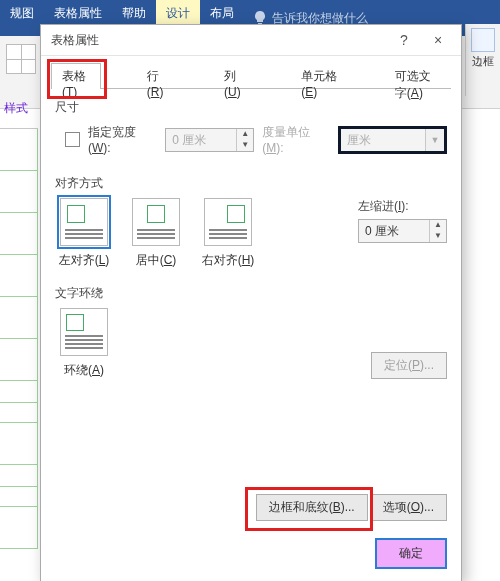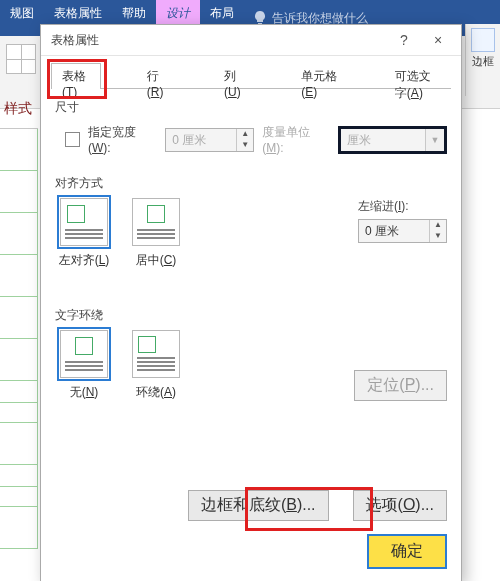--- a/index.html
+++ b/index.html
@@ -21,23 +21,22 @@
     align-items: stretch;
     color: #fff;
     padding-left: 0;
   }
   .ribbon-tab {
     padding: 4px 10px 0 10px;
     font-size: 12px;
     line-height: 18px;
   }
   .ribbon-tab.active {
-    background: #f0abfc;
+    background: #fef9c3;
     color: #2b579a;
-    font-style: italic;
   }
   .ribbon-tab.hi {
     color: #fff;
   }
   .ribbon-search {
     flex: 1;
     display: flex;
     align-items: center;
     padding-left: 10px;
     gap: 6px;
@@ -77,22 +76,22 @@
     margin: 4px auto 2px auto;
     width: 22px; height: 22px;
     border: 1px solid #a8c2ea;
     background: #eef5ff;
   }
 
   
   .side-label {
     position: absolute;
     top: 100px; left: 4px;
-    font-size: 14px;
-    color: #7f1d1d;
+    font-size: 12px;
+    color: #6d28d9;
   }
   
   .left-table {
     position: absolute;
     top: 128px; left: 0;
     width: 38px;
     bottom: 0;
     border-top: 1px solid #c8c8c8;
   }
   .left-table .row {
@@ -225,27 +224,27 @@
   .thumb .lines i { display:block; height:2px; background:#888; margin:2px 0; }
   .thumb.wrap .lines i { width: 100%; }
   .thumb.wrap .sq { float:left; margin:1px 3px 0 1px; }
   .opt .cap { margin-top: 6px; font-size: 12px; }
 
   .inline-label { color:#444; }
   .btn {
     border: 1px solid #adadad;
     background: #e9e9e9;
     padding: 4px 12px;
-    font-size: 16px;
+    font-size: 12px;
     color: #333;
   }
   .btn.dis { color: #a0a0a0; background:#f0f0f0; }
   .btn.primary {
     border: 2px solid #2b7cd3;
-    background: #fde047;
+    background: #f0abfc;
     padding: 5px 22px;
     text-align: center;
   }
   .dlg-footer {
     position: absolute;
     right: 14px; bottom: 12px;
     display:flex; gap:10px;
     z-index: 30;
   }
   .under { text-decoration: underline; }
@@ -345,66 +344,66 @@
           <div class="thumb center">
               <div class="sq"></div>
               <div class="lines">
                 <i></i>
                 <i></i>
                 <i></i>
               </div>
             </div>
           <div class="cap">居中(<span class="under">C</span>)</div>
         </div>
+        <div class="opt">
+          <div class="thumb right">
+              <div class="sq"></div>
+              <div class="lines">
+                <i></i>
+                <i></i>
+                <i></i>
+              </div>
+            </div>
+          <div class="cap">右对齐(<span class="under">H</span>)</div>
+        </div>
         <div style="flex:1"></div>
         <div style="text-align:left">
           <div class="inline-label" style="margin-bottom:4px">左缩进(<span class="under">I</span>):</div>
           <div class="spin">
             <div class="val">0 厘米</div>
             <div class="btns">
                 <div>▲</div>
                 <div>▼</div>
               </div>
           </div>
         </div>
       </div>
     </div>
 
     <div class="gbox" style="border:none; padding:4px 4px 0 4px;">
-      <div class="section-label" style="margin:28px 0 6px 0">文字环绕</div>
+      <div class="section-label" style="margin:6px 0 6px 0">文字环绕</div>
       <div class="opt-row">
-        <div class="opt sel">
-          <div class="thumb center">
-              <div class="sq"></div>
-              <div class="lines">
-                <i></i>
-                <i></i>
-                <i></i>
-              </div>
-            </div>
-          <div class="cap">无(<span class="under">N</span>)</div>
-        </div>
         <div class="opt">
           <div class="thumb wrap">
               <div class="sq"></div>
               <div class="lines">
                 <i></i>
                 <i></i>
                 <i></i>
                 <i></i>
               </div>
             </div>
           <div class="cap">环绕(<span class="under">A</span>)</div>
         </div>
         <div style="flex:1"></div>
         <button class="btn dis" style="align-self:flex-end; margin-top:40px">定位(<span class="under">P</span>)...</button>
       </div>
     </div>
 
-    <div style="position:absolute; right:14px; bottom:60px; display:flex; gap:24px;">
+    <div style="position:absolute; right:14px; bottom:60px; display:flex; gap:2px;">
       <button class="btn">边框和底纹(<span class="under">B</span>)...</button>
       <button class="btn">选项(<span class="under">O</span>)...</button>
     </div>
 
     <div class="red-annot" style="bottom:50px; right:88px; width:122px; height:38px;"></div>
 
   </div>
 
   <div class="dlg-footer">
     <button class="btn primary">确定</button>

